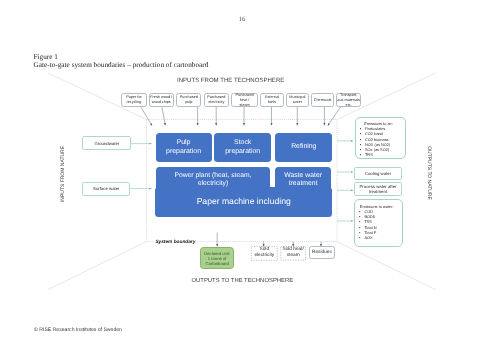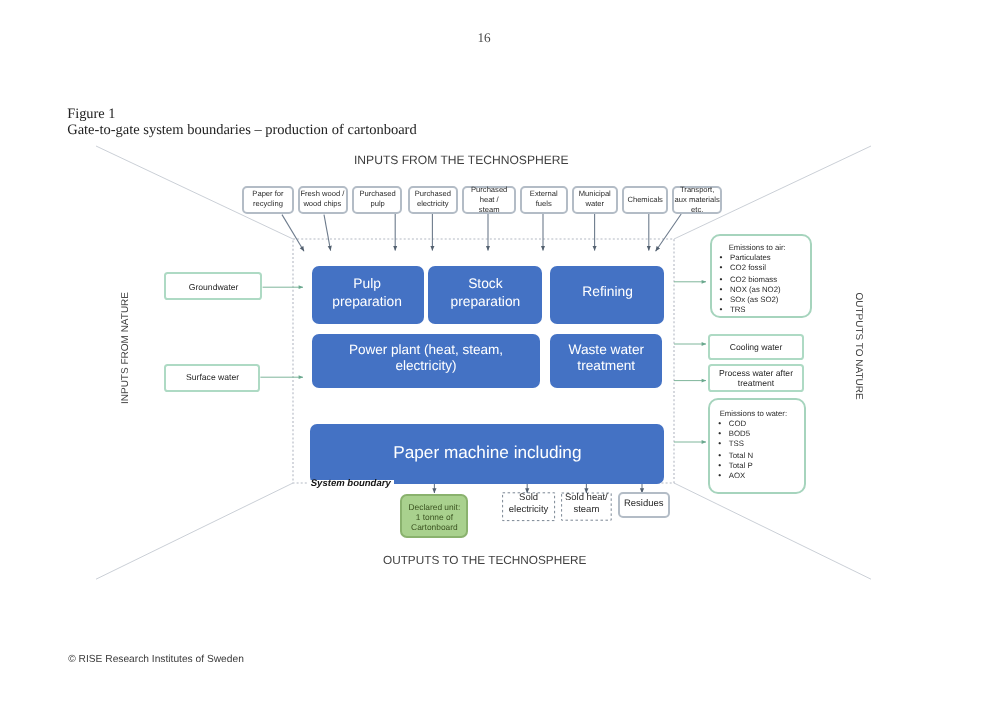--- a/index.html
+++ b/index.html
@@ -217,21 +217,21 @@
           <i style="font-style:normal;display:block">Power plant (heat, steam,</i>
           <i style="font-style:normal;display:block">electricity)</i>
         </span>
       </div>
       <div class="abs pbox" style="left: 274.9px; top: 167.4px; width: 56.5px; height: 26.2px; font-size: 6.85px; line-height: 8.4px;">
         <span>
           <i style="font-style:normal;display:block">Waste water</i>
           <i style="font-style:normal;display:block">treatment</i>
         </span>
       </div>
-      <div class="abs pbox" style="left: 155px; top: 212px; width: 177.4px; height: 29.5px; font-size: 8.6px; line-height: 11.6px;">
+      <div class="abs pbox" style="left: 155px; top: 187px; width: 177.4px; height: 29.5px; font-size: 8.6px; line-height: 11.6px;">
         <span>
           <i style="font-style:normal;display:block">Paper machine including</i>
         </span>
       </div>
     </div>
   <div id="nature-outputs">
       <div class="abs nlist" style="left: 354.6px; top: 116.5px; width: 51.6px; height: 42.5px;">
         <span class="t">Emissions to air:</span>
         <ul>
           <li>Particulates</li>

